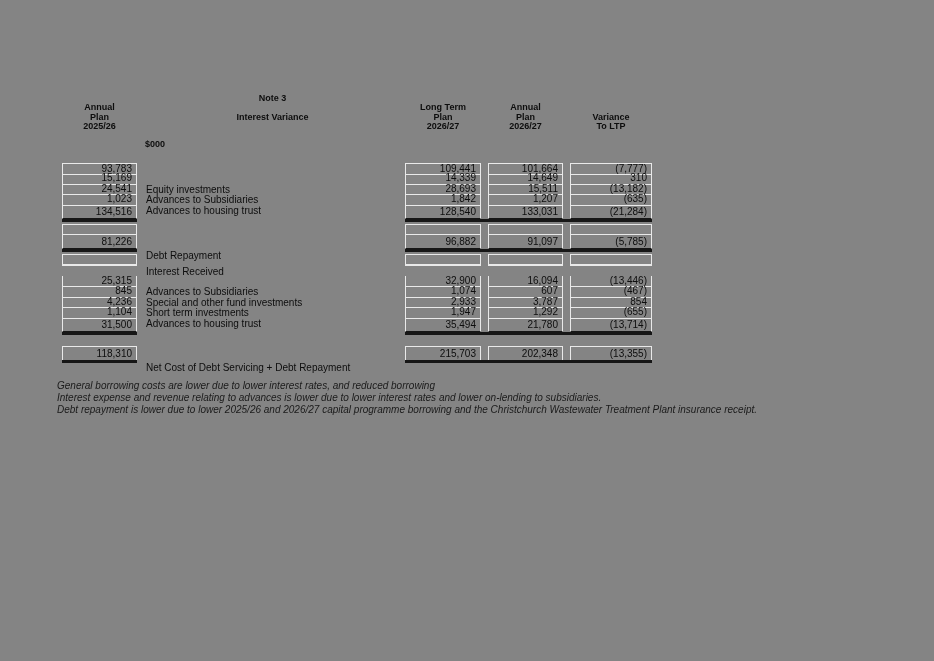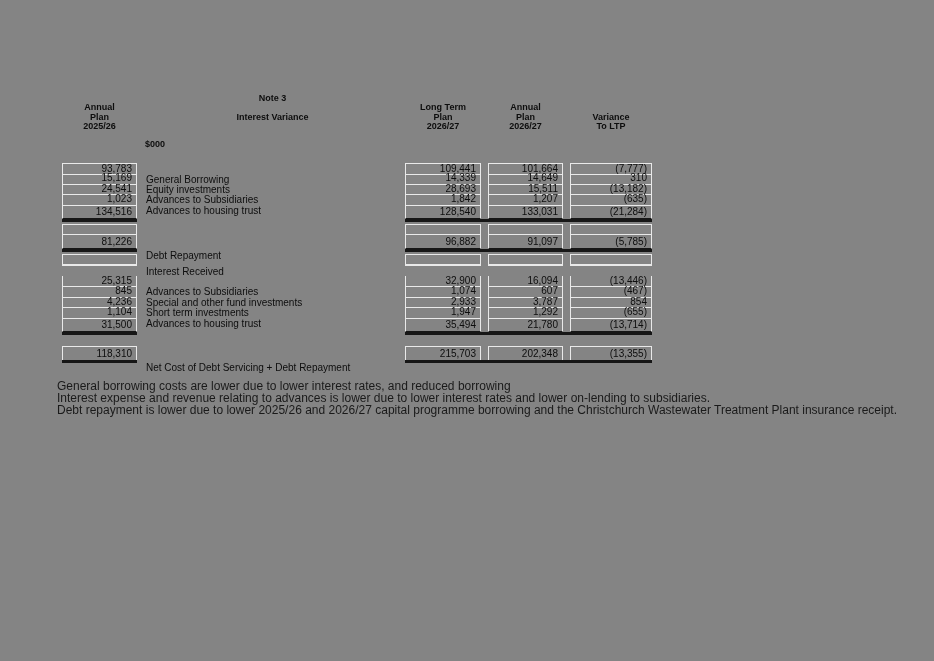--- a/index.html
+++ b/index.html
@@ -35,21 +35,21 @@
   .r-heading{height:11px;line-height:11px;}
   .r-spacer{height:11px;}
   .r-total{height:13px;line-height:13px;}
   .r-netcost{height:13px;line-height:13px;}
   .r-pct{height:12.5px;line-height:12.5px;}
   .r-gap{height:9px;}
   .r-band{height:6px;}
   .band{height:3px;margin-top:1px;background:#161616;}
 
   
-  .footnotes{margin-top:15px;margin-left:-5px;font-size:12px;font-weight:400;line-height:12px;color:#1a1a1a;white-space:nowrap;}
+  .footnotes{margin-top:15px;margin-left:-5px;font-size:10px;font-weight:400;line-height:12px;color:#1a1a1a;white-space:nowrap;font-style:italic;}
 </style>
 </head>
 <body>
 
 <div class="sheet">
 
   <div class="row header-row">
     <div class="hdr g1 right">Annual
 Plan
 2025/26</div>
@@ -70,21 +70,20 @@
   <div class="row unit-row">
     <div class="unit g3">$000</div>
   </div>
 
   <div class="tbl" id="table-body">
       <div class="row r-data">
         <div class="num g1 box top">93,783</div>
         <div class="num g5 box top">109,441</div>
         <div class="num g7 box top">101,664</div>
         <div class="num g9 box top">(7,777)</div>
-        <div class="desc g3">General Borrowing</div>
       </div>
       <div class="row r-data">
         <div class="num g1 box">15,169</div>
         <div class="num g5 box">14,339</div>
         <div class="num g7 box">14,649</div>
         <div class="num g9 box">310</div>
         <div class="desc g3">Equity investments</div>
       </div>
       <div class="row r-data">
         <div class="num g1 box">24,541</div>

